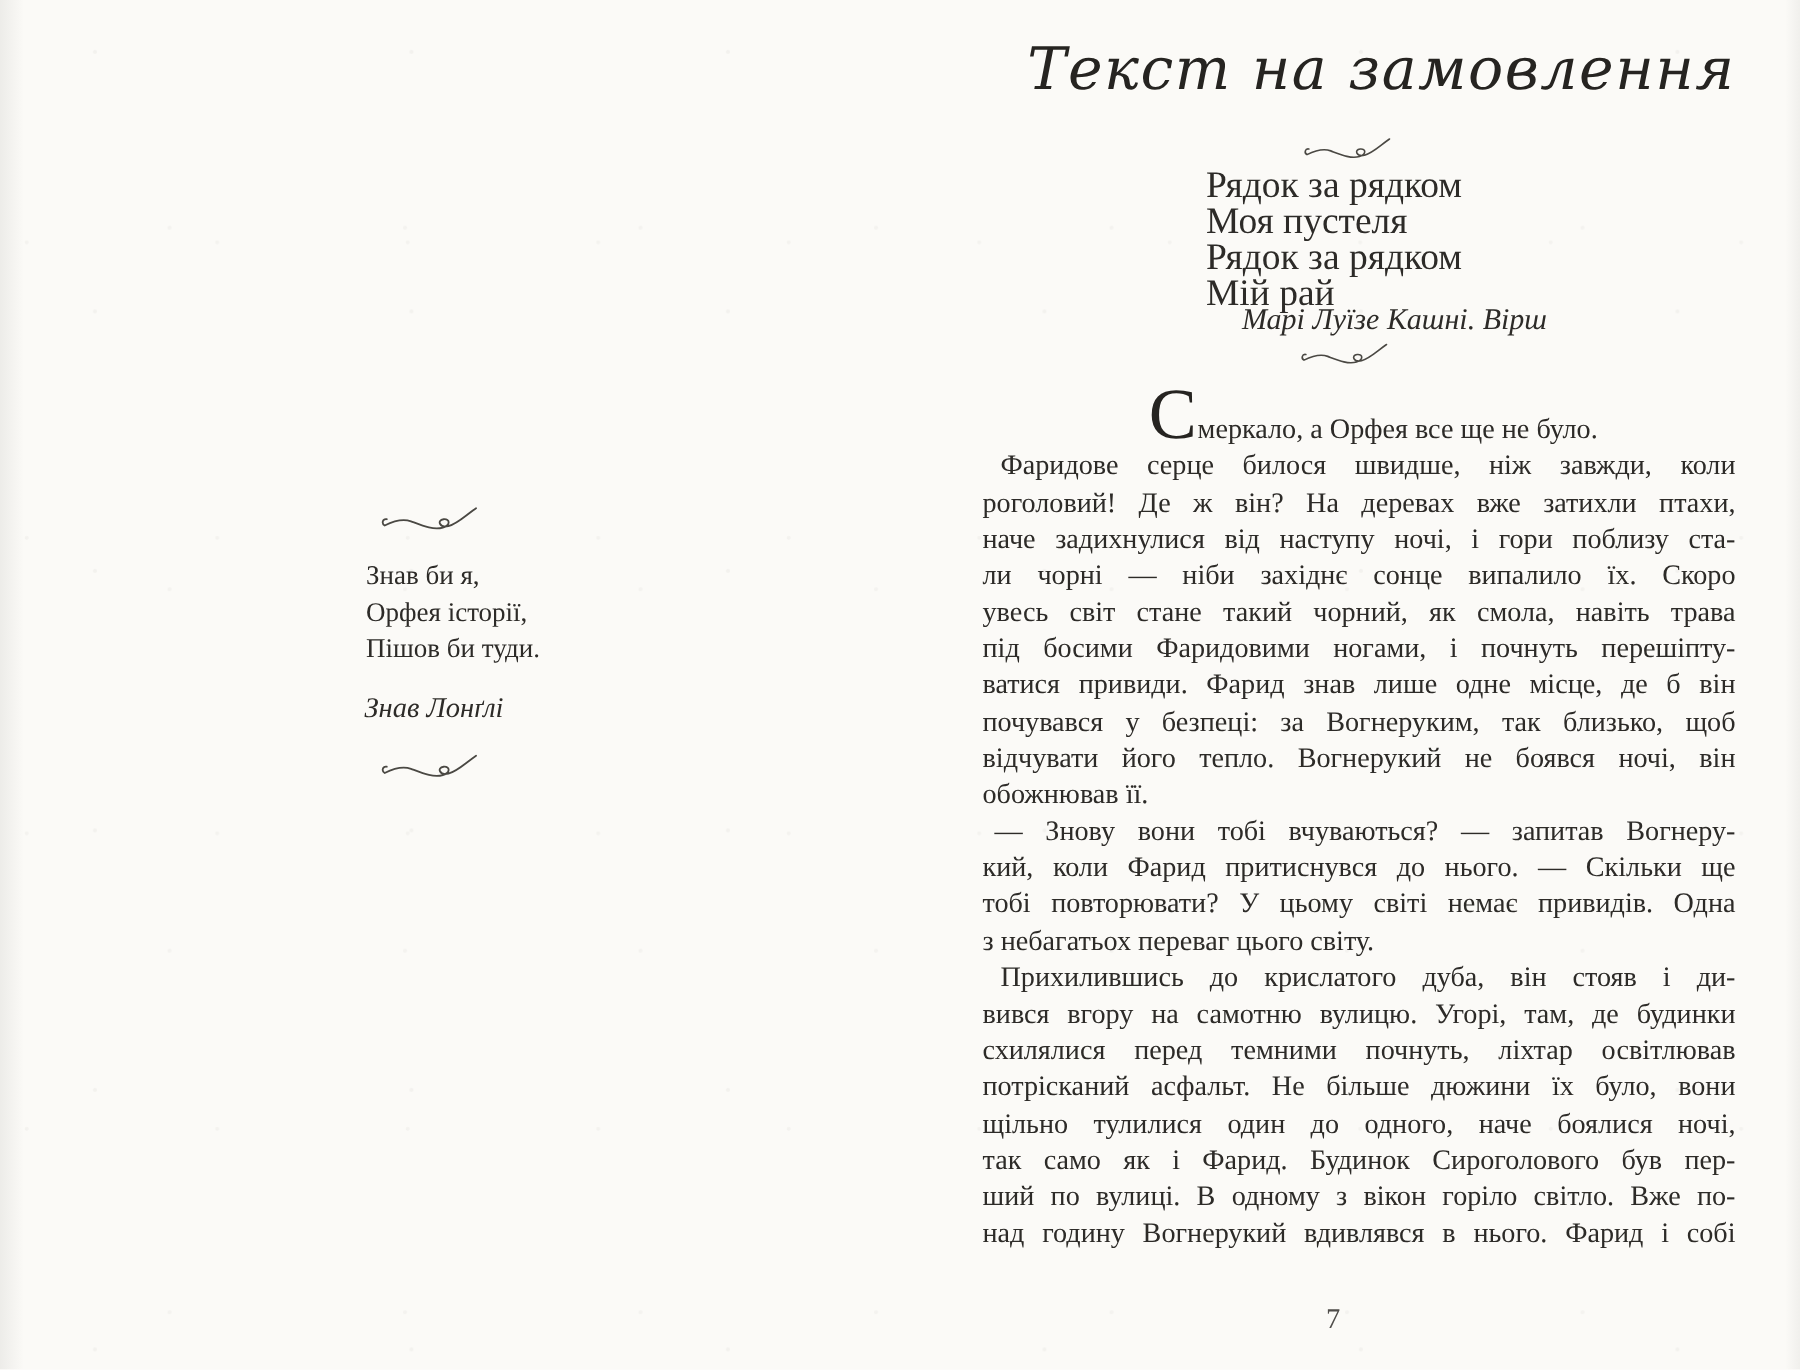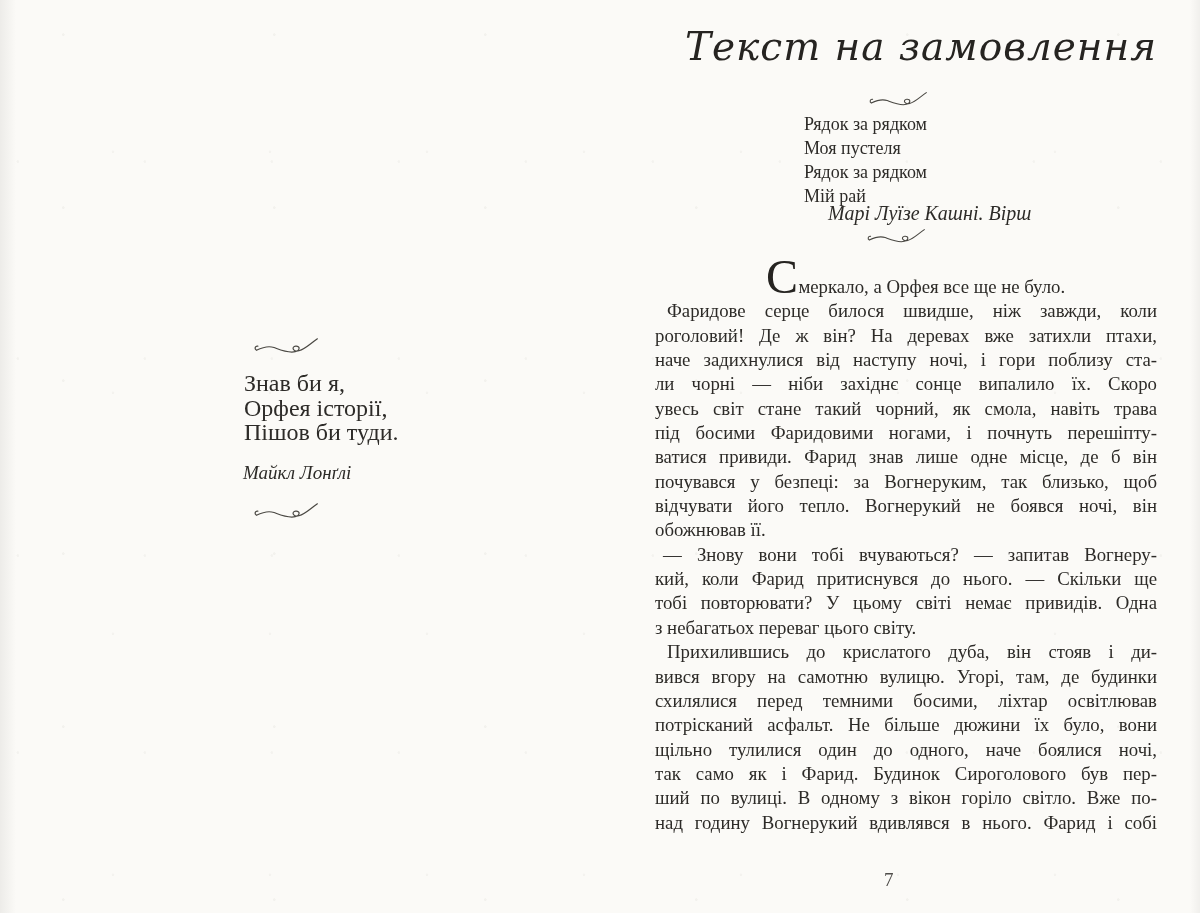--- a/index.html
+++ b/index.html
@@ -20,33 +20,33 @@
     background:linear-gradient(90deg, rgba(70,70,65,.08), rgba(70,70,65,0));}
   .scan-edge-right{position:absolute;right:0;top:0;width:10px;height:100%;
     background:linear-gradient(270deg, rgba(70,70,65,.06), rgba(70,70,65,0));}
 
   .flourish{position:absolute;}
   .flourish svg{display:block;width:100%;height:100%;}
 
   
   .l-flourish1{left:250px;top:336px;width:72px;height:24px;}
   .l-flourish2{left:250px;top:501px;width:72px;height:24px;}
-  .l-poem{position:absolute;left:244px;top:371px;font-size:24px;line-height:24.5px;}
+  .l-poem{position:absolute;left:244px;top:371px;font-size:18px;line-height:24.5px;}
   .l-attr{position:absolute;left:243px;top:462px;font-size:19px;font-style:italic;}
 
   
   .title{
     position:absolute;left:655px;top:24px;width:502px;
     text-align:right;font-size:39px;font-style:italic;
     font-family:"DejaVu Serif", serif;color:#262421;
     letter-spacing:1px;white-space:nowrap;
   }
   .r-flourish1{left:868px;top:90px;width:60px;height:22px;}
   .r-flourish2{left:866px;top:227px;width:60px;height:22px;}
-  .r-poem{position:absolute;left:804px;top:112px;font-size:18px;line-height:24px;}
+  .r-poem{position:absolute;left:804px;top:112px;font-size:25px;line-height:24px;}
   .r-attr{position:absolute;left:804px;top:202px;font-size:20px;font-style:italic;margin-left:24px;}
 
   
   .body{
     position:absolute;left:655px;top:275px;width:502px;
     font-size:18.8px;line-height:24.35px;
   }
   .bl{min-height:24.35px;}
   .j{text-align:justify;text-align-last:justify;}
   .ind{padding-left:12px;}
@@ -69,21 +69,21 @@
     <div class="flourish l-flourish1">
       <svg viewBox="0 0 72 26">
           <path d="M 5.5 11 C 2.5 10.5, 1.5 14, 4 15.5 C 9 13, 16 10, 23 12.5 C 31 15.5, 39 19, 46 17 C 51.5 15.5, 51.5 10.5, 46.5 11 C 41.5 11.5, 43.5 17.5, 50 16 C 57 14, 62 8.5, 70 3" fill="none" stroke="#4a4843" stroke-width="1.3" stroke-linecap="round"></path>
         </svg>
     </div>
     <div class="l-poem">
       <div>Знав би я,</div>
       <div>Орфея історії,</div>
       <div>Пішов би туди.</div>
     </div>
-    <div class="l-attr">Майкл Лонґлі</div>
+    <div class="l-attr">Знав Лонґлі</div>
     <div class="flourish l-flourish2">
       <svg viewBox="0 0 72 26">
           <path d="M 5.5 11 C 2.5 10.5, 1.5 14, 4 15.5 C 9 13, 16 10, 23 12.5 C 31 15.5, 39 19, 46 17 C 51.5 15.5, 51.5 10.5, 46.5 11 C 41.5 11.5, 43.5 17.5, 50 16 C 57 14, 62 8.5, 70 3" fill="none" stroke="#4a4843" stroke-width="1.3" stroke-linecap="round"></path>
         </svg>
     </div>
   </div>
 
   <div>
     <div class="title">Текст на замовлення</div>
 
@@ -118,21 +118,21 @@
       <div class="bl j">ватися привиди. Фарид знав лише одне місце, де б він</div>
       <div class="bl j">почувався у безпеці: за Вогнеруким, так близько, щоб</div>
       <div class="bl j">відчувати його тепло. Вогнерукий не боявся ночі, він</div>
       <div class="bl">обожнював її.</div>
       <div class="bl j ind-sm">— Знову вони тобі вчуваються? — запитав Вогнеру-</div>
       <div class="bl j">кий, коли Фарид притиснувся до нього. — Скільки ще</div>
       <div class="bl j">тобі повторювати? У цьому світі немає привидів. Одна</div>
       <div class="bl">з небагатьох переваг цього світу.</div>
       <div class="bl j ind">Прихилившись до крислатого дуба, він стояв і ди-</div>
       <div class="bl j">вився вгору на самотню вулицю. Угорі, там, де будинки</div>
-      <div class="bl j">схилялися перед темними босими, ліхтар освітлював</div>
+      <div class="bl j">схилялися перед темними почнуть, ліхтар освітлював</div>
       <div class="bl j">потрісканий асфальт. Не більше дюжини їх було, вони</div>
       <div class="bl j">щільно тулилися один до одного, наче боялися ночі,</div>
       <div class="bl j">так само як і Фарид. Будинок Сироголового був пер-</div>
       <div class="bl j">ший по вулиці. В одному з вікон горіло світло. Вже по-</div>
       <div class="bl j">над годину Вогнерукий вдивлявся в нього. Фарид і собі</div>
     </div>
 
     <div class="folio">7</div>
   </div>
 </div>

